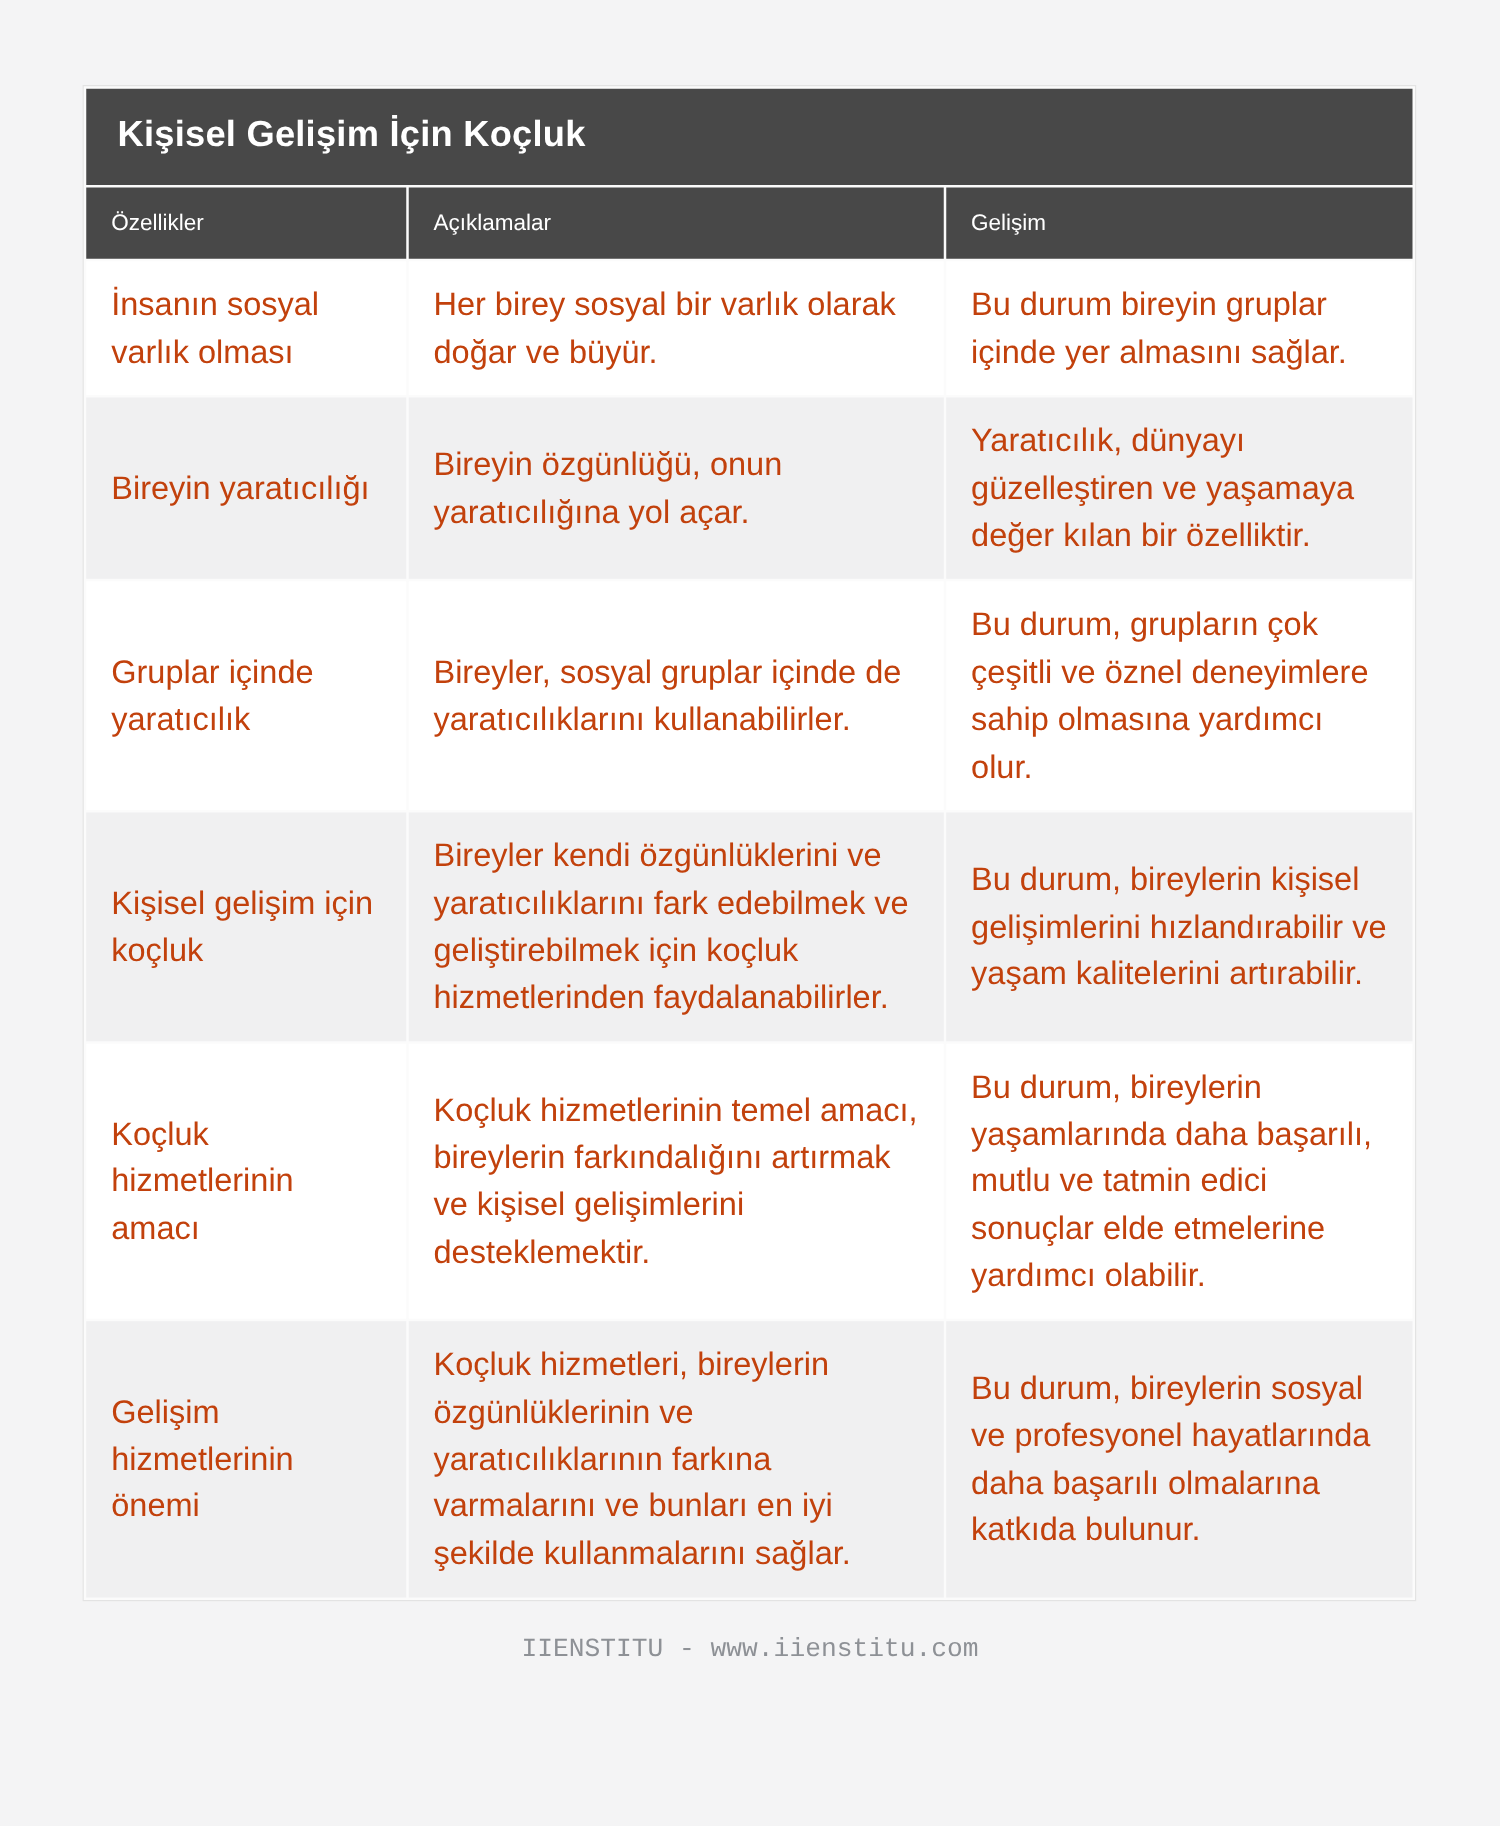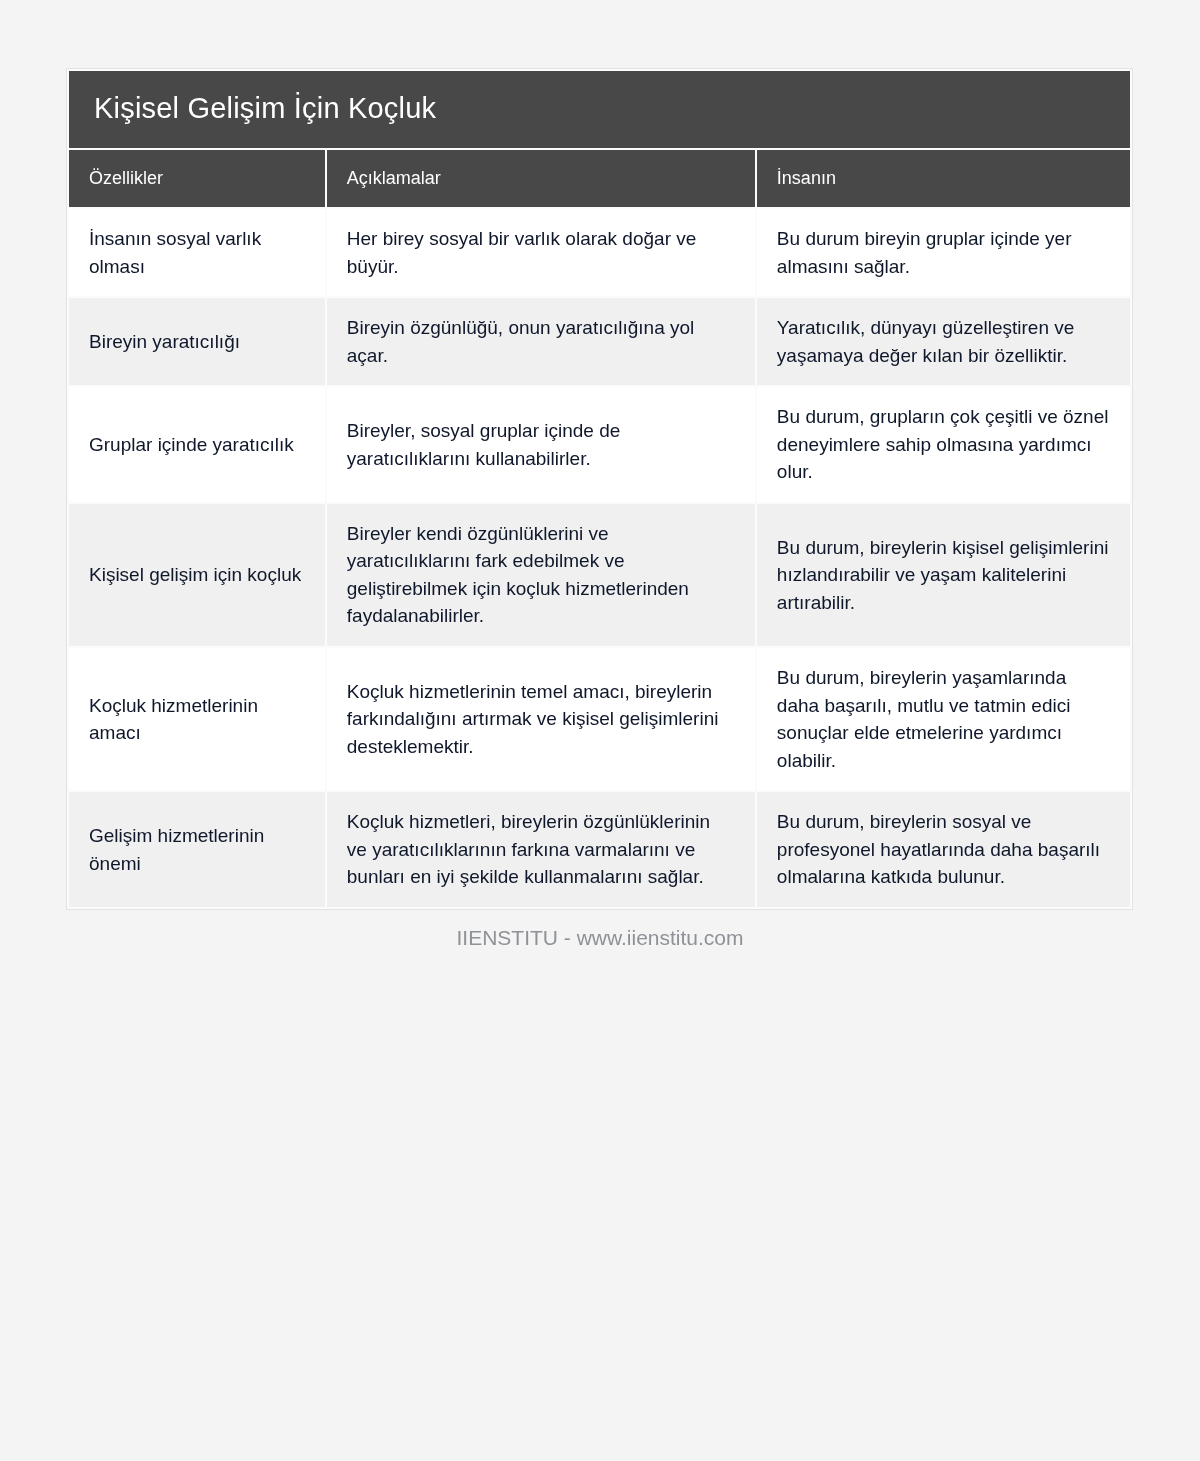--- a/index.html
+++ b/index.html
@@ -17,21 +17,21 @@
     width: 1067px;
     margin: 68px auto 0 66px;
     background: #fbfbfb;
     border: 1px solid #e3e3e3;
     box-sizing: border-box;
   }
   .title-bar {
     background: #484848;
     color: #ffffff;
     font-size: 29px;
-    font-weight: normal;
+    font-weight: bold;
     padding: 21px 43px 23px 25px;
     margin: 2px 2px 0 2px;
     letter-spacing: 0.2px;
   }
   table.data-table {
     width: 100%;
     border-collapse: separate;
     border-spacing: 2px;
     table-layout: fixed;
   }
@@ -40,55 +40,56 @@
   table.data-table col.c3 { width: 35.3%; }
   th {
     background: #484848;
     color: #ffffff;
     font-size: 18px;
     font-weight: normal;
     text-align: left;
     padding: 18px 20px;
   }
   td {
-    font-size: 19px;
-    color: #0f172a;
+    font-size: 26px;
+    color: #c2410c;
     line-height: 1.45;
     padding: 16px 20px;
     vertical-align: middle;
     background: #ffffff;
   }
   tr.alt td {
     background: #f0f0f1;
   }
   .footer {
     text-align: center;
     color: #8e9196;
     font-size: 21px;
-    margin-top: 16px;
+    margin-top: 28px;
     padding-bottom: 40px;
+    font-family: Liberation Mono, monospace;
   }
 </style>
 </head>
 <body>
 
 <div class="card">
   <div class="title-bar">Kişisel Gelişim İçin Koçluk</div>
 
   <table class="data-table">
     <colgroup>
       <col class="c1">
         <col class="c2">
         <col class="c3">
     </colgroup>
     <thead>
       <tr>
         <th>Özellikler</th>
         <th>Açıklamalar</th>
-        <th>İnsanın</th>
+        <th>Gelişim</th>
       </tr>
     </thead>
     <tbody id="table-body">
         <tr>
     <td>İnsanın sosyal varlık olması</td>
     <td>Her birey sosyal bir varlık olarak doğar ve büyür.</td>
     <td>Bu durum bireyin gruplar içinde yer almasını sağlar.</td>
   </tr>
         <tr class="alt">
     <td>Bireyin yaratıcılığı</td>

